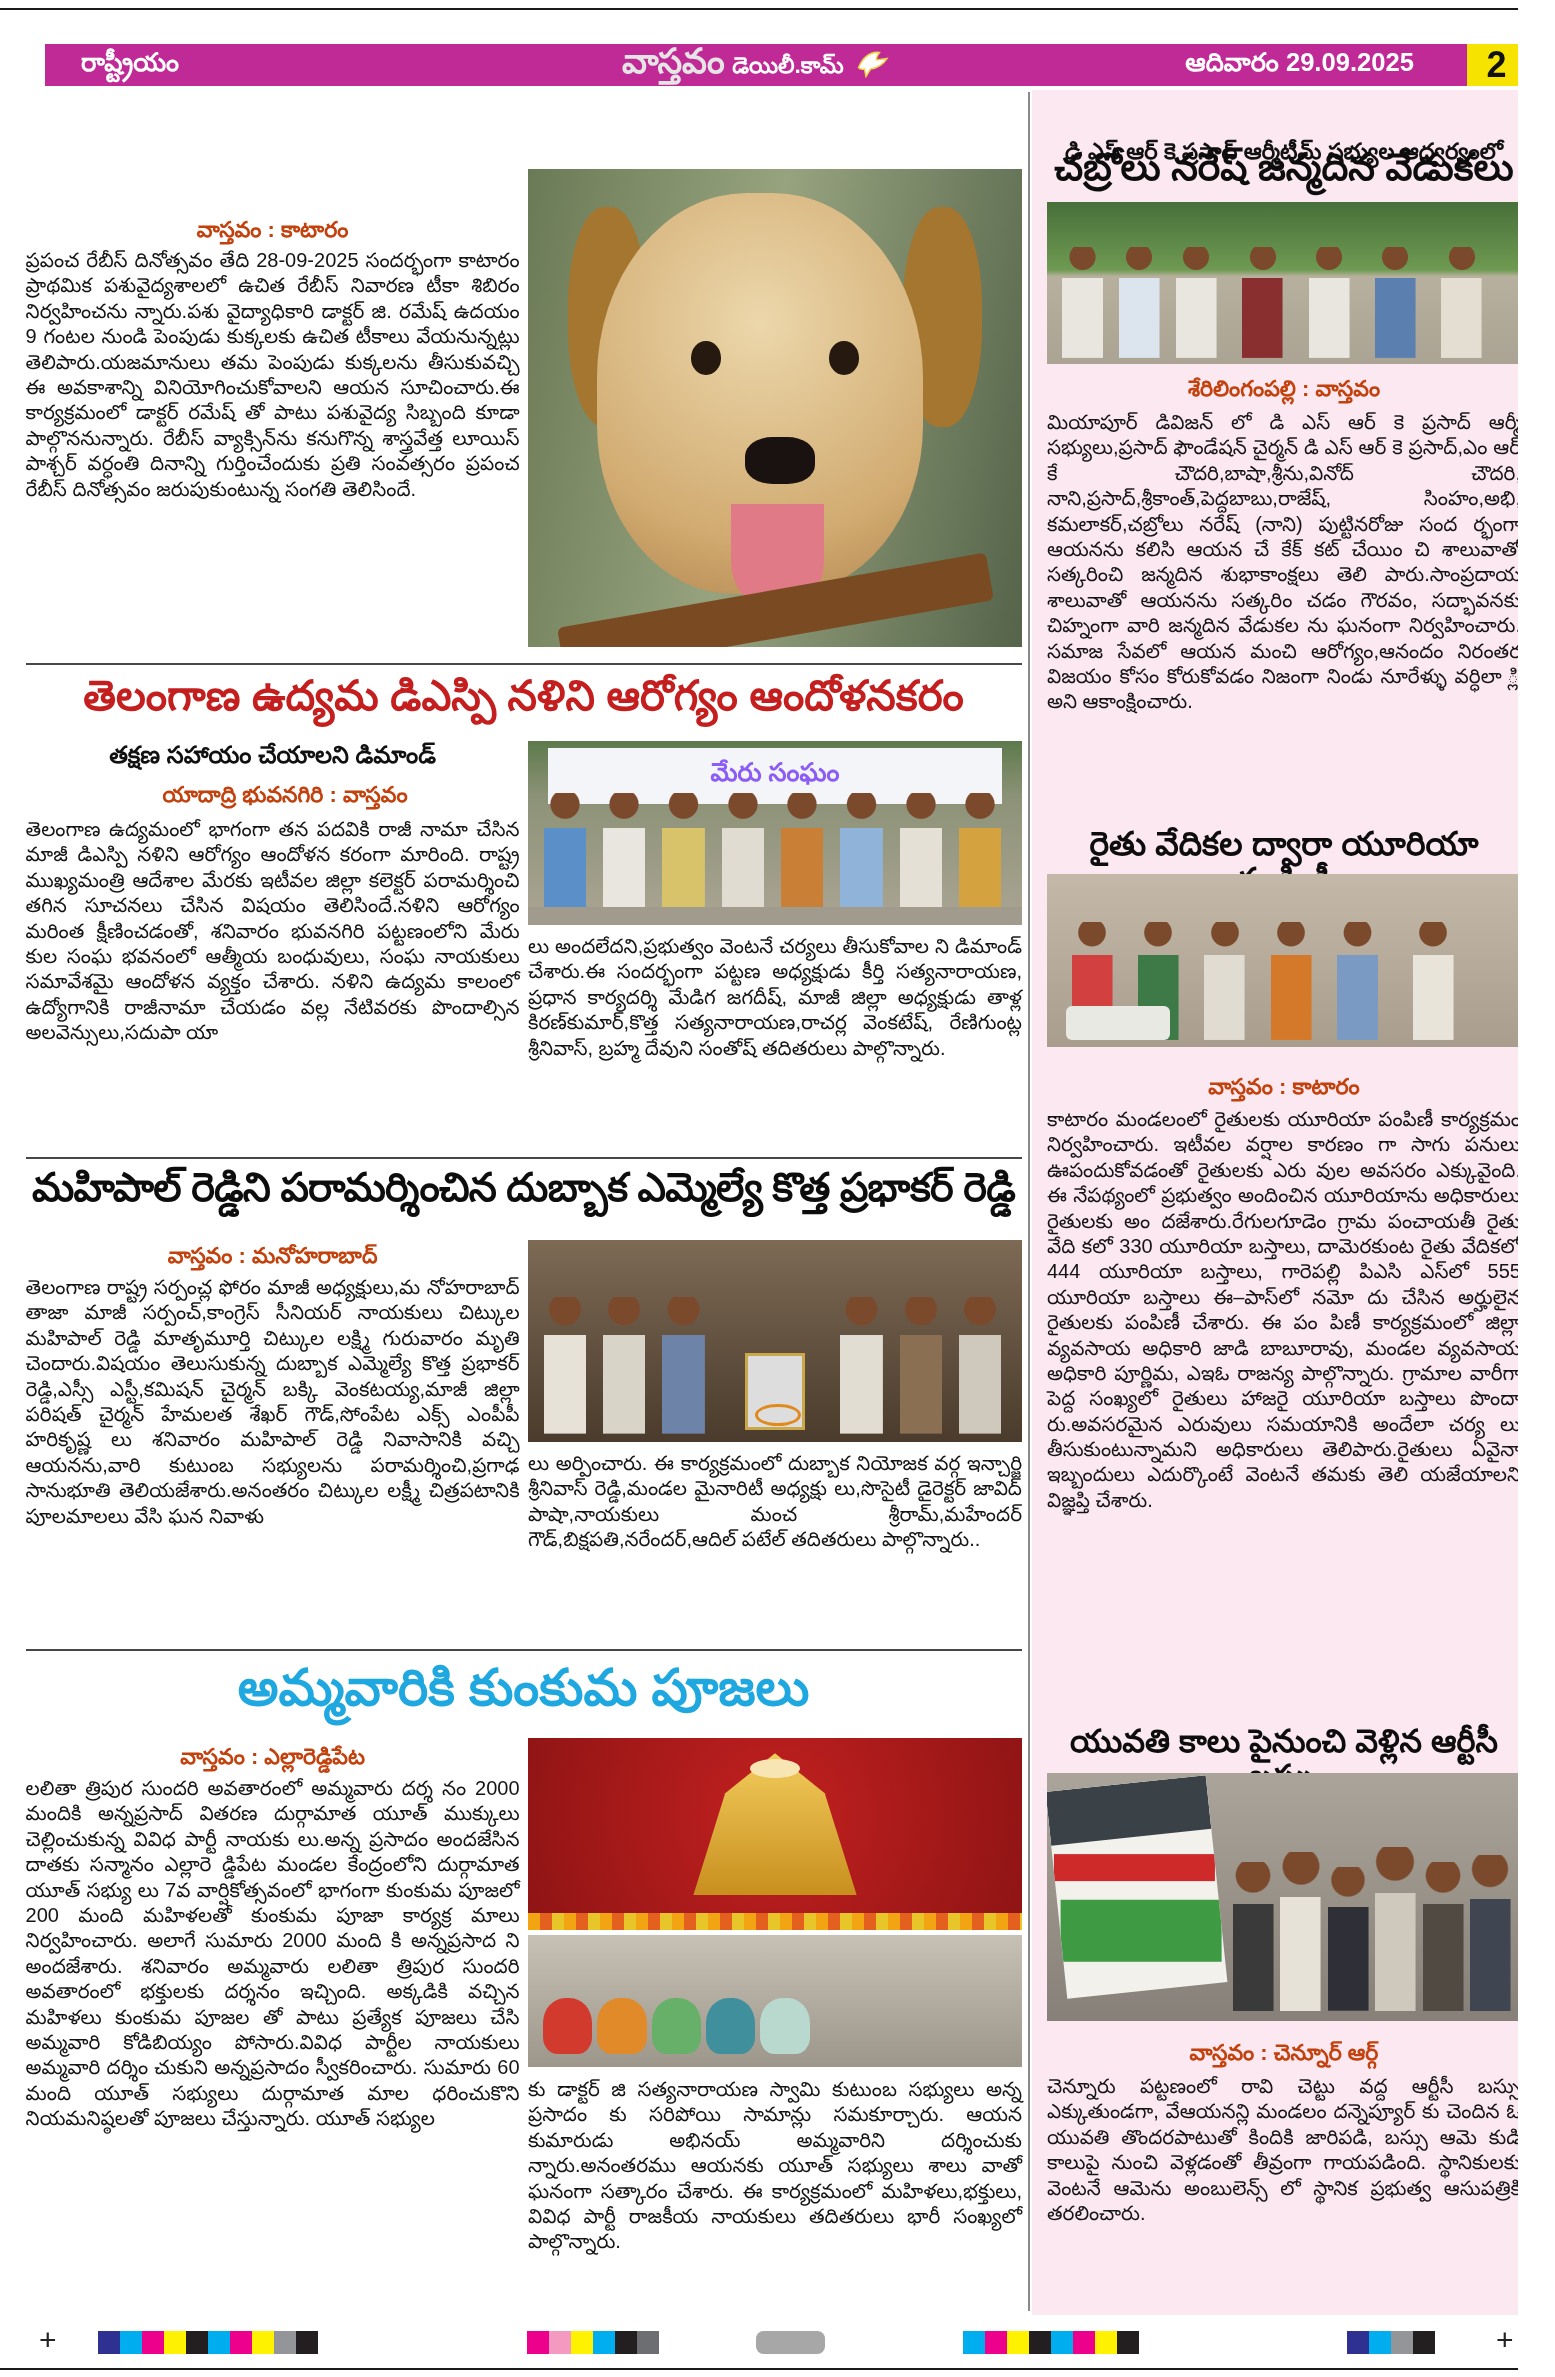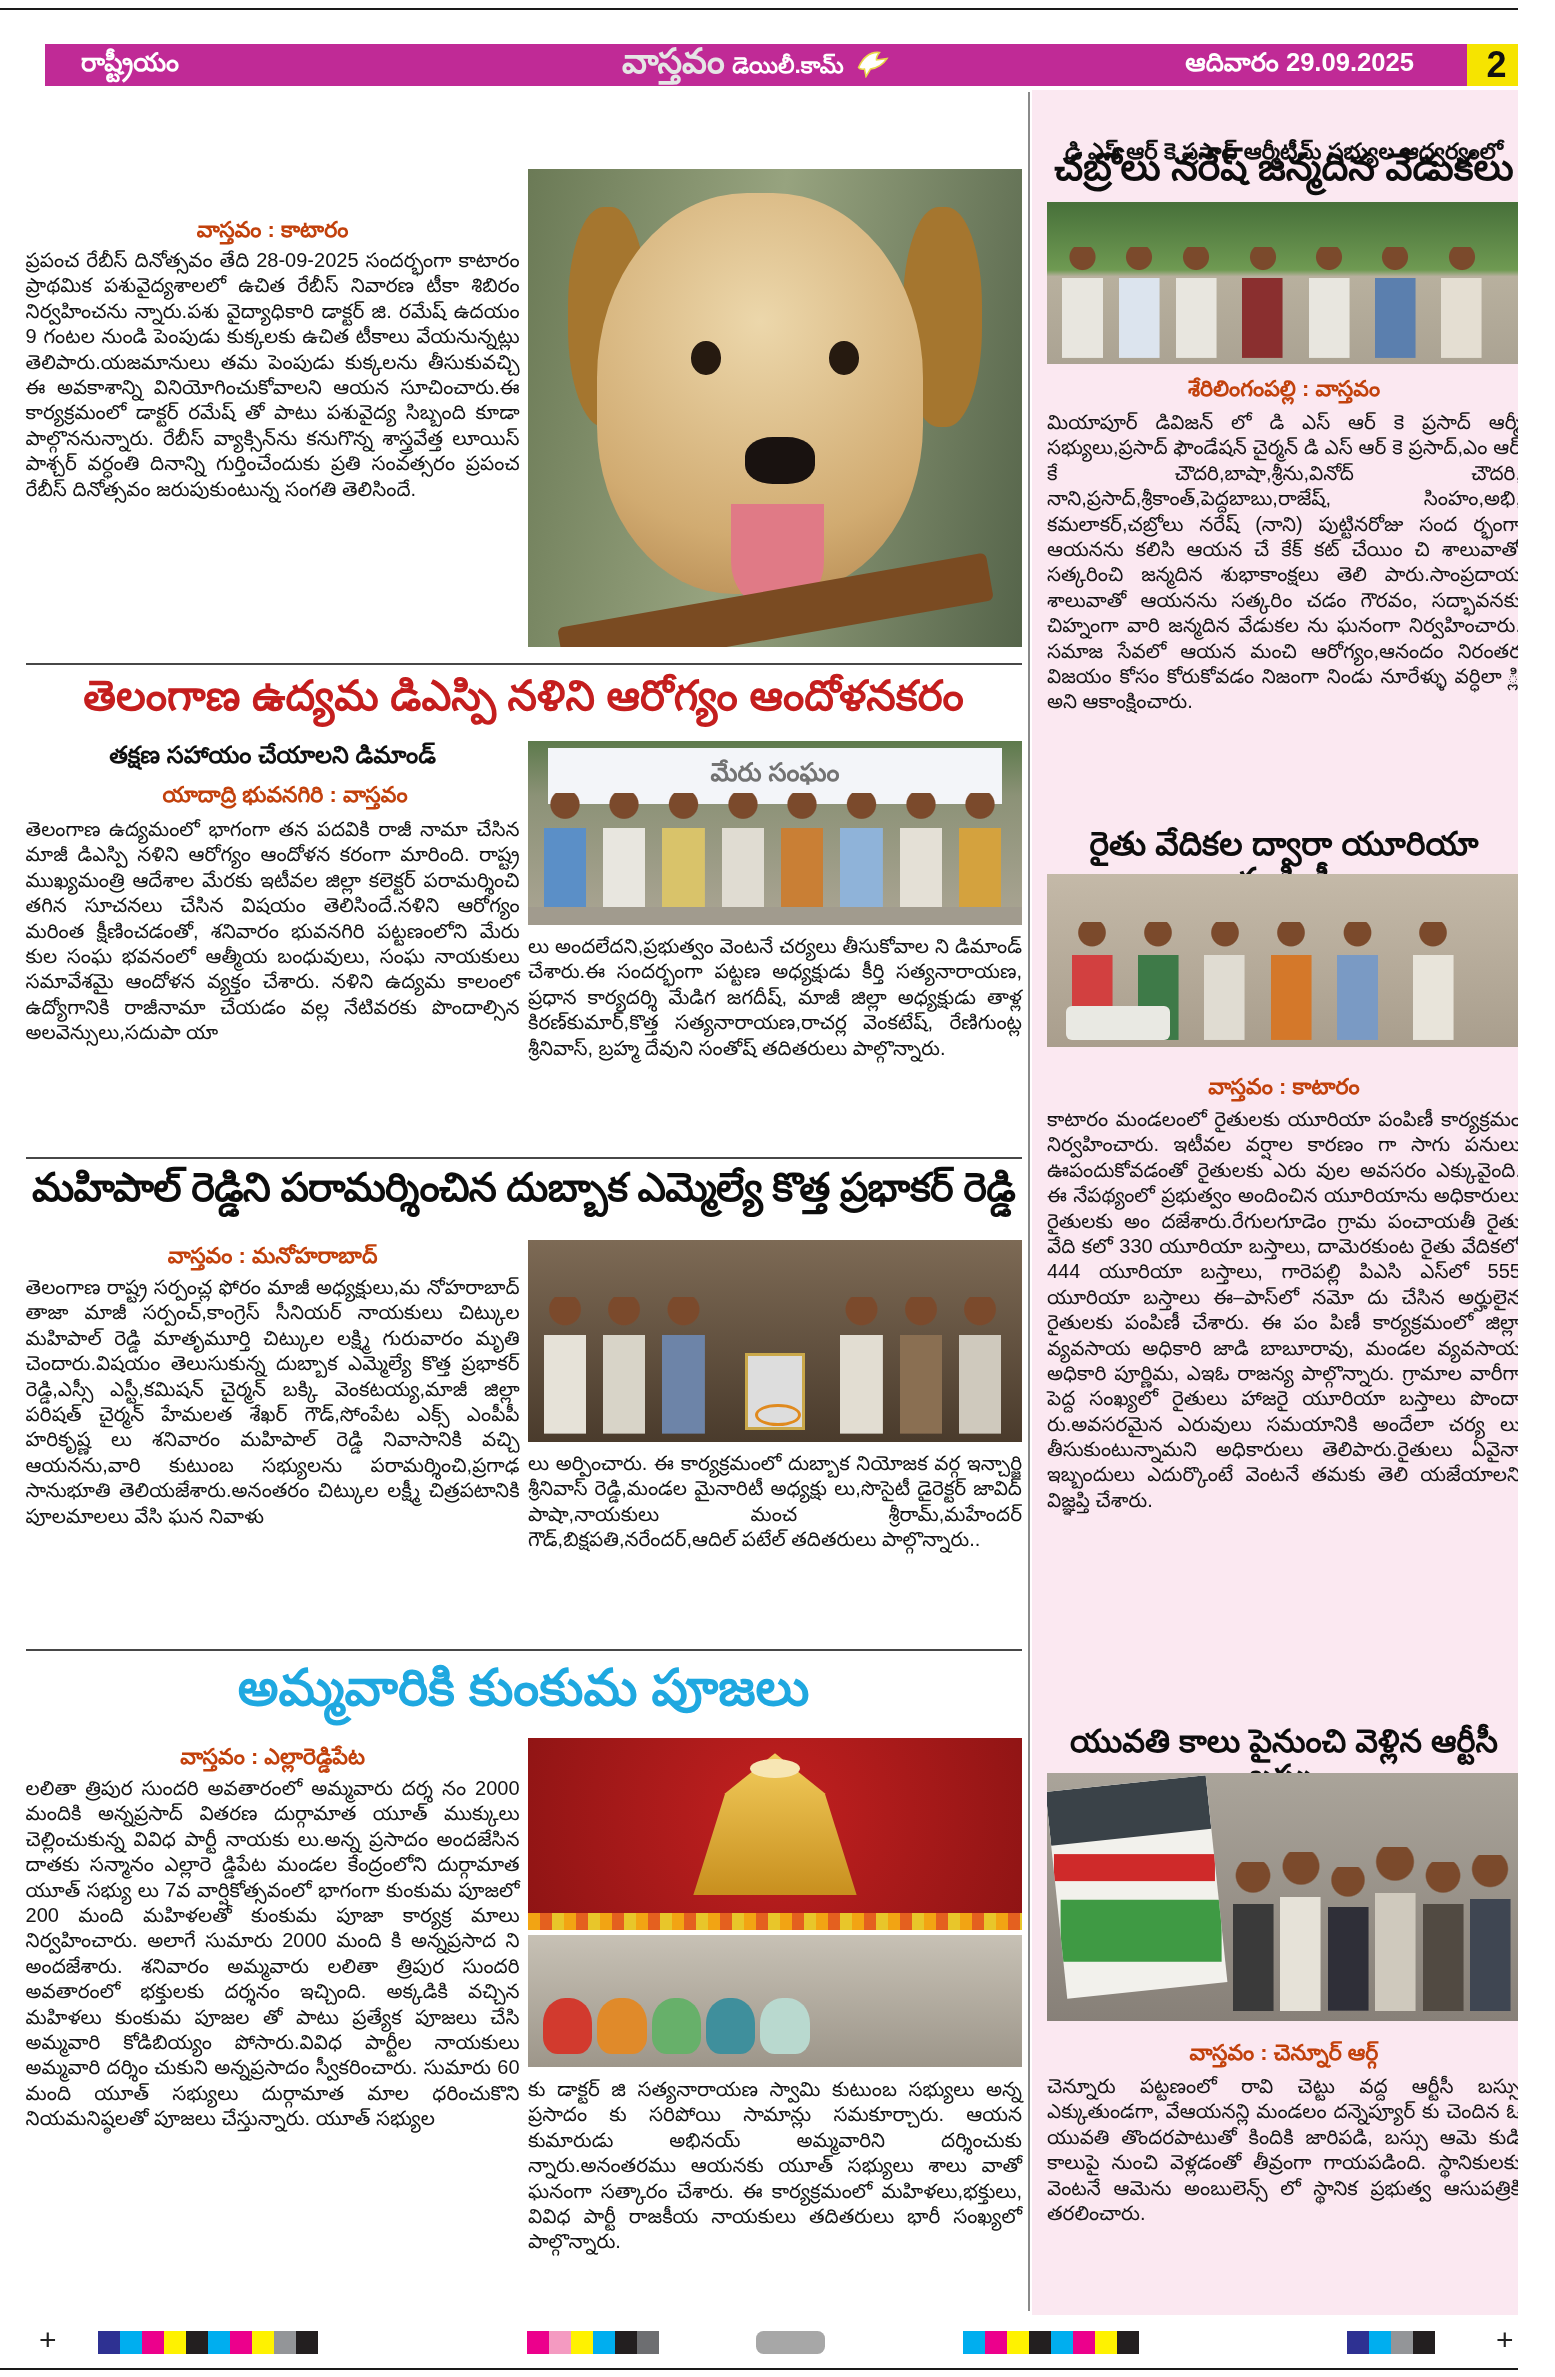--- a/index.html
+++ b/index.html
@@ -45,21 +45,21 @@
             background:radial-gradient(circle at 50% 32%,#ecd7ab,#d1ab71 68%,#b3874f);}
   .dog-ear{position:absolute;top:8%;width:16%;height:46%;background:#a5762f;border-radius:45%;}
   .dog-eye{position:absolute;top:36%;width:6%;height:7%;background:#261a10;border-radius:50%;}
   .dog-nose{position:absolute;left:44%;top:56%;width:14%;height:10%;background:#191210;border-radius:40%;}
   .dog-tongue{position:absolute;left:41%;top:70%;width:19%;height:22%;background:#e07a86;border-radius:0 0 45% 45%;}
   .dog-strap{position:absolute;left:6%;bottom:2%;width:88%;height:10%;background:#7a4b22;transform:rotate(-10deg);border-radius:6px;}
   
   .ph-meru{background:linear-gradient(#5d7a4c,#8c9277 30%,#aba594);}
   .meru-banner{position:absolute;left:4%;top:4%;width:92%;height:30%;background:#f3f5f9;
                display:flex;align-items:center;justify-content:center;
-               color:#737373;font-weight:bold;font-size:25.6px;}
+               color:#8b5cf6;font-weight:bold;font-size:25.6px;}
   .ph-ground{position:absolute;left:0;bottom:0;width:100%;height:10%;background:#a19b8e;}
   
   .ph-mahipal{background:linear-gradient(#7d6a55,#4a3b2c);}
   .portrait{position:absolute;left:44%;bottom:6%;width:12%;height:38%;background:#ddd;
             border:3.8px solid #caa84a;box-sizing:border-box;}
   .garland{position:absolute;left:46%;bottom:8%;width:8%;height:8%;border-radius:50%;border:3.8px solid #e08a1e;}
   
   .ph-goddess{background:radial-gradient(circle at 50% 40%,#c32020,#8e1414);}
   .idol{position:absolute;left:32%;top:8%;width:36%;height:74%;
         clip-path:polygon(50% 0,78% 28%,96% 100%,4% 100%,22% 28%);

